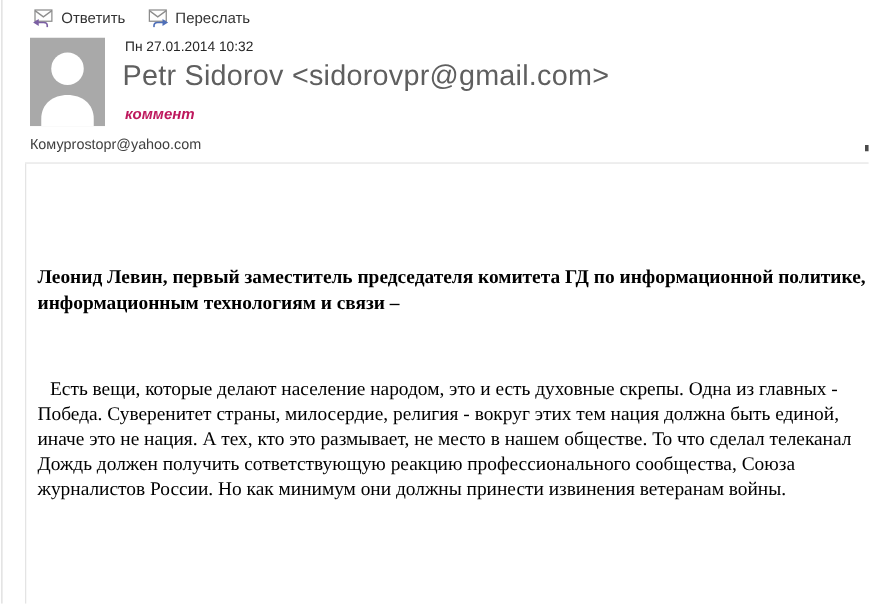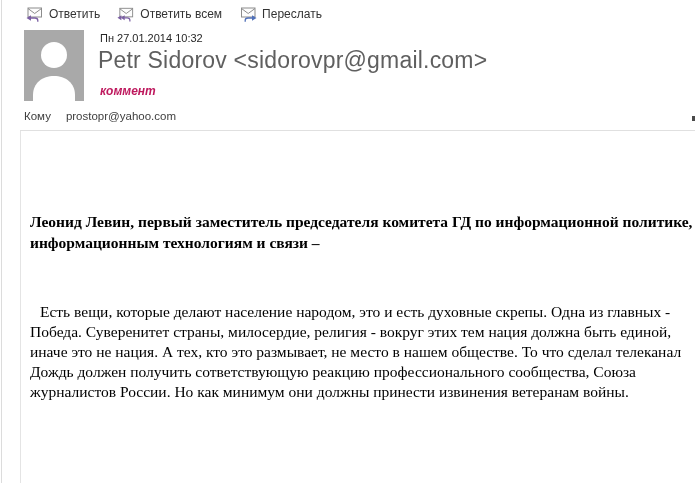--- a/index.html
+++ b/index.html
@@ -51,21 +51,21 @@
     letter-spacing: 0.2px; white-space: nowrap;
   }
   .hdr-subject {
     position: absolute; left: 100px; top: 84px;
     font-size: 12px; font-weight: bold; color: #be185d; font-style: italic;
   }
   .to-row {
     position: absolute; left: 24px; top: 110px;
     font-size: 11.5px; color: #404040;
   }
-  .to-label { margin-right: 15px; }
+  .to-label { }
   .to-email { color: #404040; margin-top: 23px; }
 
   .separator {
     position: absolute; left: 20px; top: 130px; width: 675px; height: 1px;
     background: var(--separator, #e0e0e0);
   }
   .scroll-mark {
     position: absolute; right: 0; top: 116px; width: 3px; height: 5px;
     background: #4a4a4a;
   }
@@ -103,32 +103,20 @@
           <rect class="envelope" x="2" y="2" width="13.5" height="9"></rect>
           <polyline class="flap" points="2,2.5 8.7,7.5 15.5,2.5"></polyline>
           <polygon class="arr-reply-head" points="0.5,12 5,9.2 5,14.8"></polygon>
           <path class="arr-reply-tail" d="M4.5,12 h4.5 c1.8,0 2.8,1.1 2.8,2.4 v1.4"></path>
         </svg>
       </span>
       <span class="tb-label">Ответить</span>
     </div>
     <div class="tb-btn">
       <span class="tb-icon">
-        <svg width="19" height="16" viewBox="0 0 19 16">
-          <rect class="envelope" x="3" y="2" width="13.5" height="9"></rect>
-          <polyline class="flap" points="3,2.5 9.7,7.5 16.5,2.5"></polyline>
-          <polygon class="arr-reply-head" points="0.5,12 4.6,9.4 4.6,14.6"></polygon>
-          <polygon class="arr-reply-head" points="4,12 8.1,9.4 8.1,14.6"></polygon>
-          <path class="arr-reply-tail" d="M7.6,12 h3.2 c1.8,0 2.8,1.1 2.8,2.4 v1.4"></path>
-        </svg>
-      </span>
-      <span class="tb-label">Ответить всем</span>
-    </div>
-    <div class="tb-btn">
-      <span class="tb-icon">
         <svg width="18" height="16" viewBox="0 0 18 16">
           <rect class="envelope" x="2.5" y="2" width="13.5" height="9"></rect>
           <polyline class="flap" points="2.5,2.5 9.2,7.5 16,2.5"></polyline>
           <polygon class="arr-fwd-head" points="17.5,12 13,9.2 13,14.8"></polygon>
           <path class="arr-fwd-tail" d="M13.5,12 H9 c-1.8,0 -2.8,1.1 -2.8,2.4 v1.4"></path>
         </svg>
       </span>
       <span class="tb-label">Переслать</span>
     </div>
   </div>

